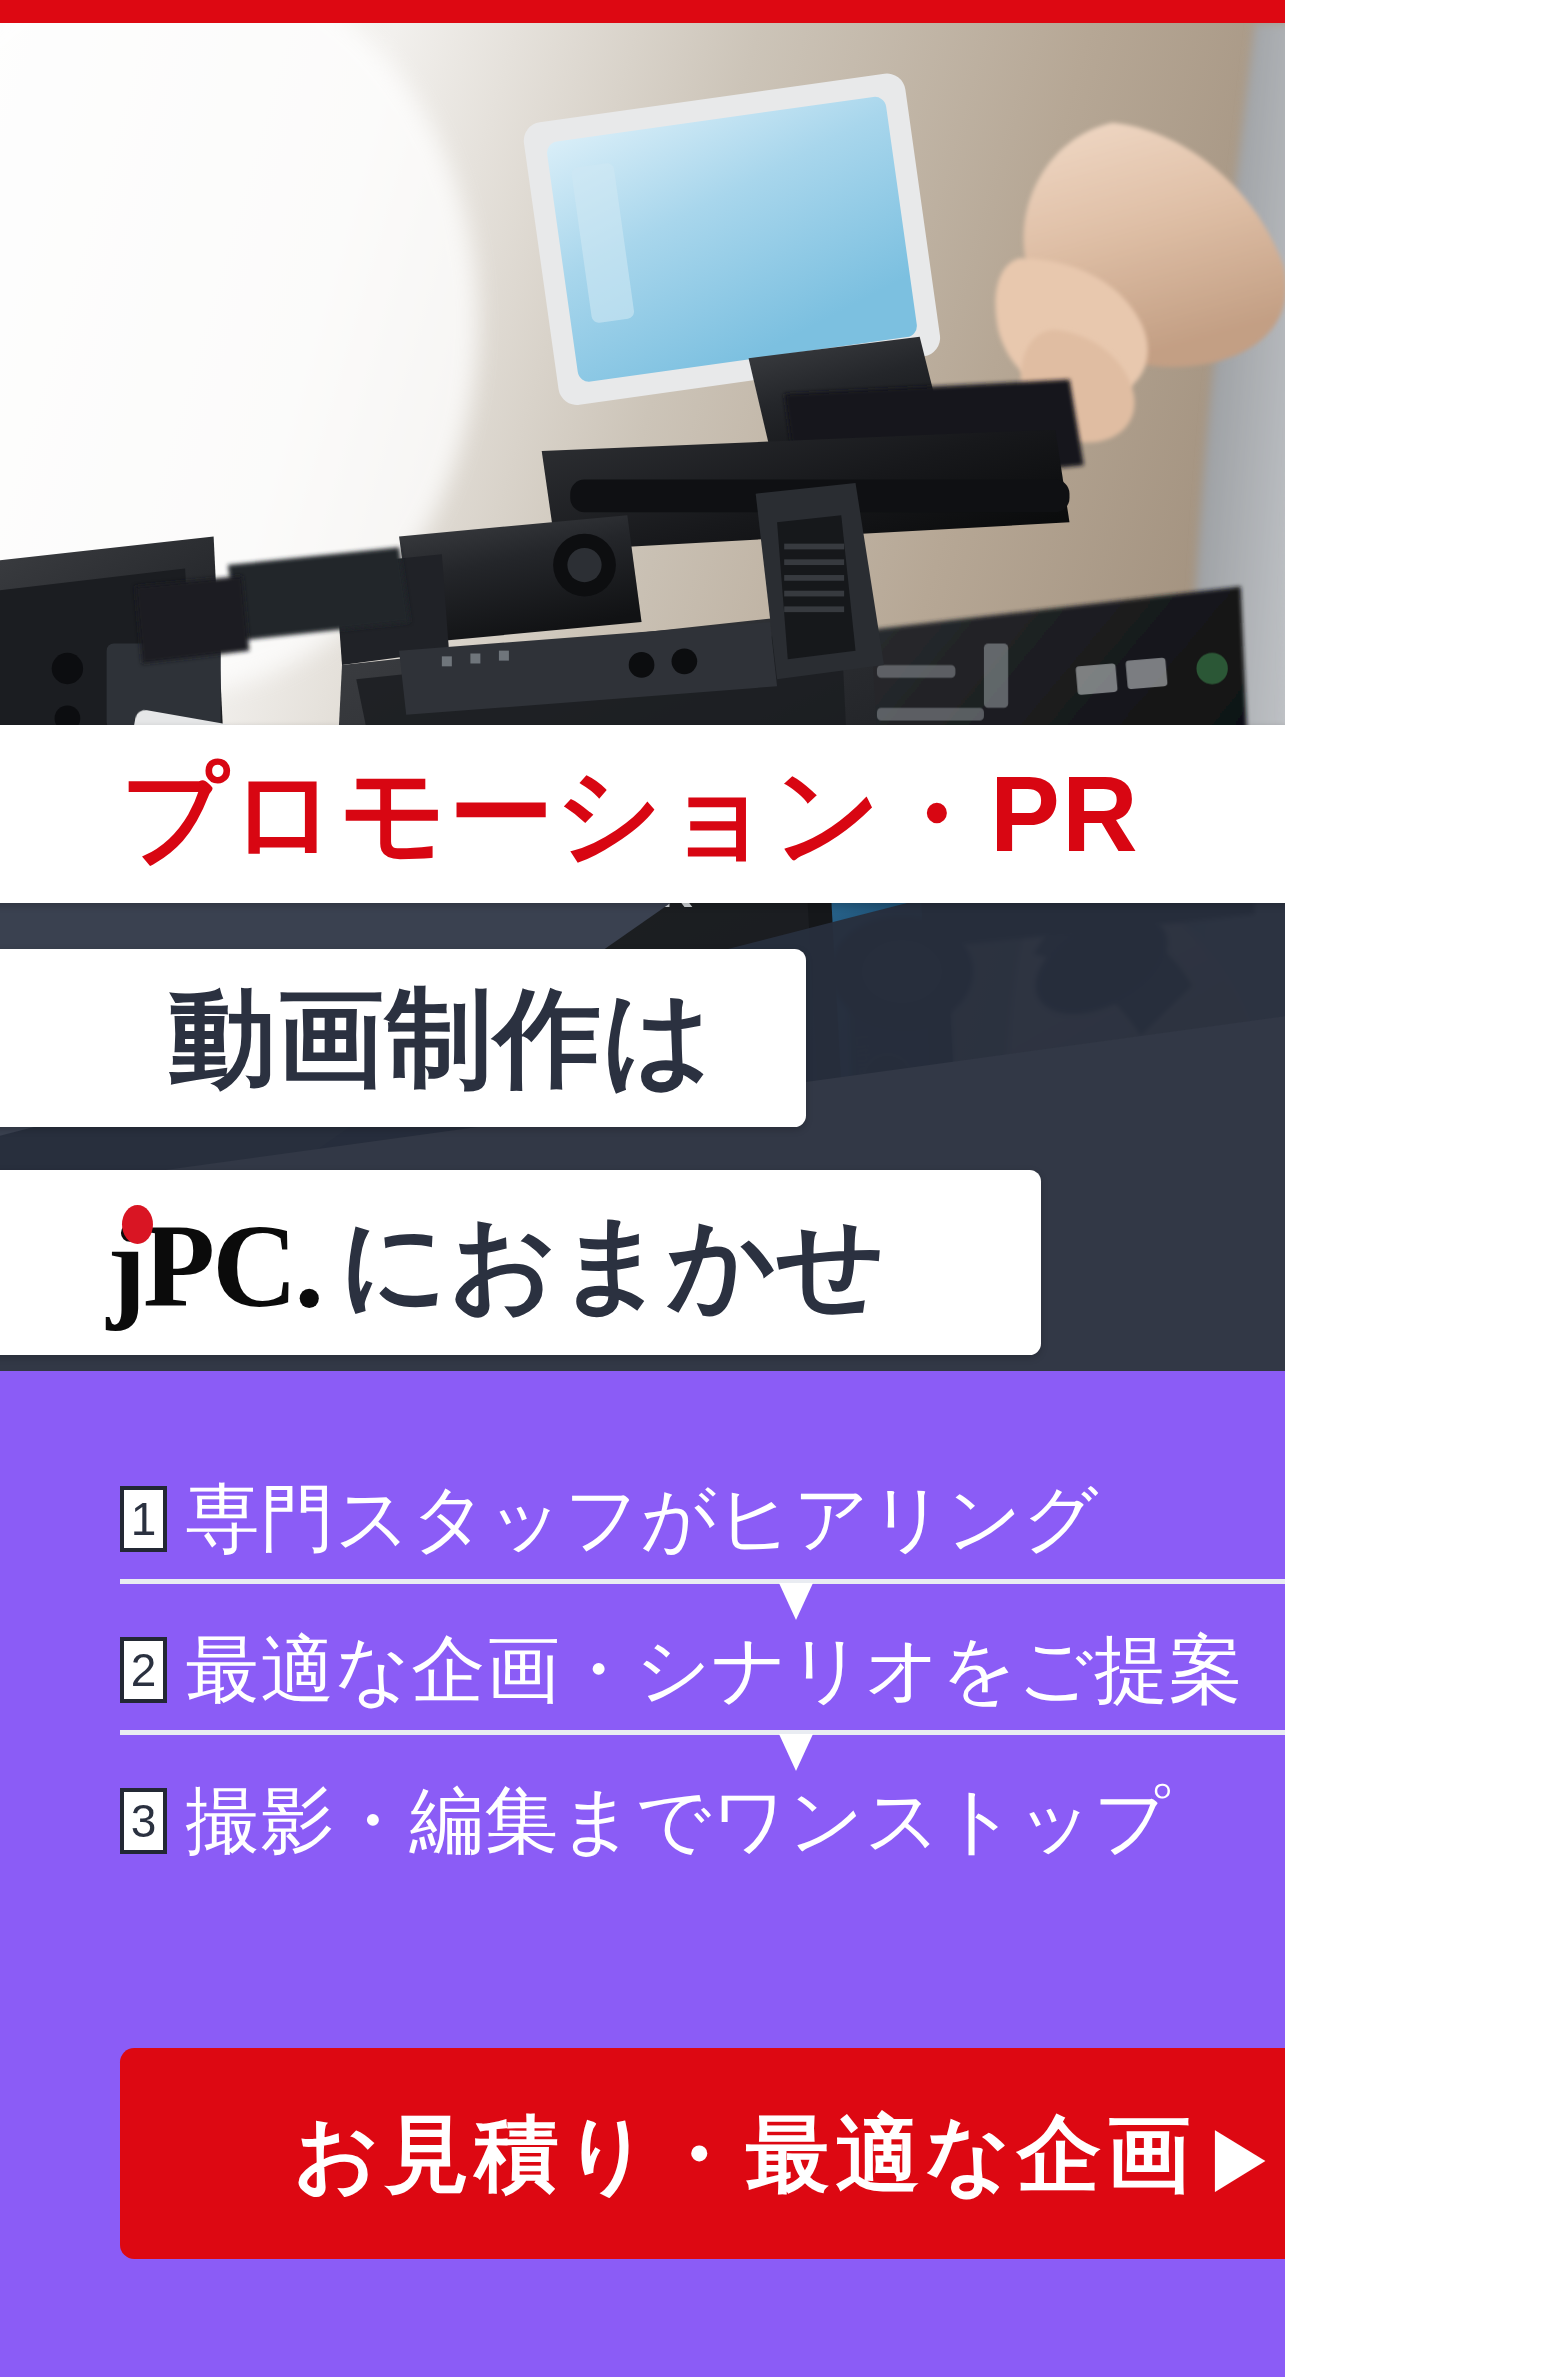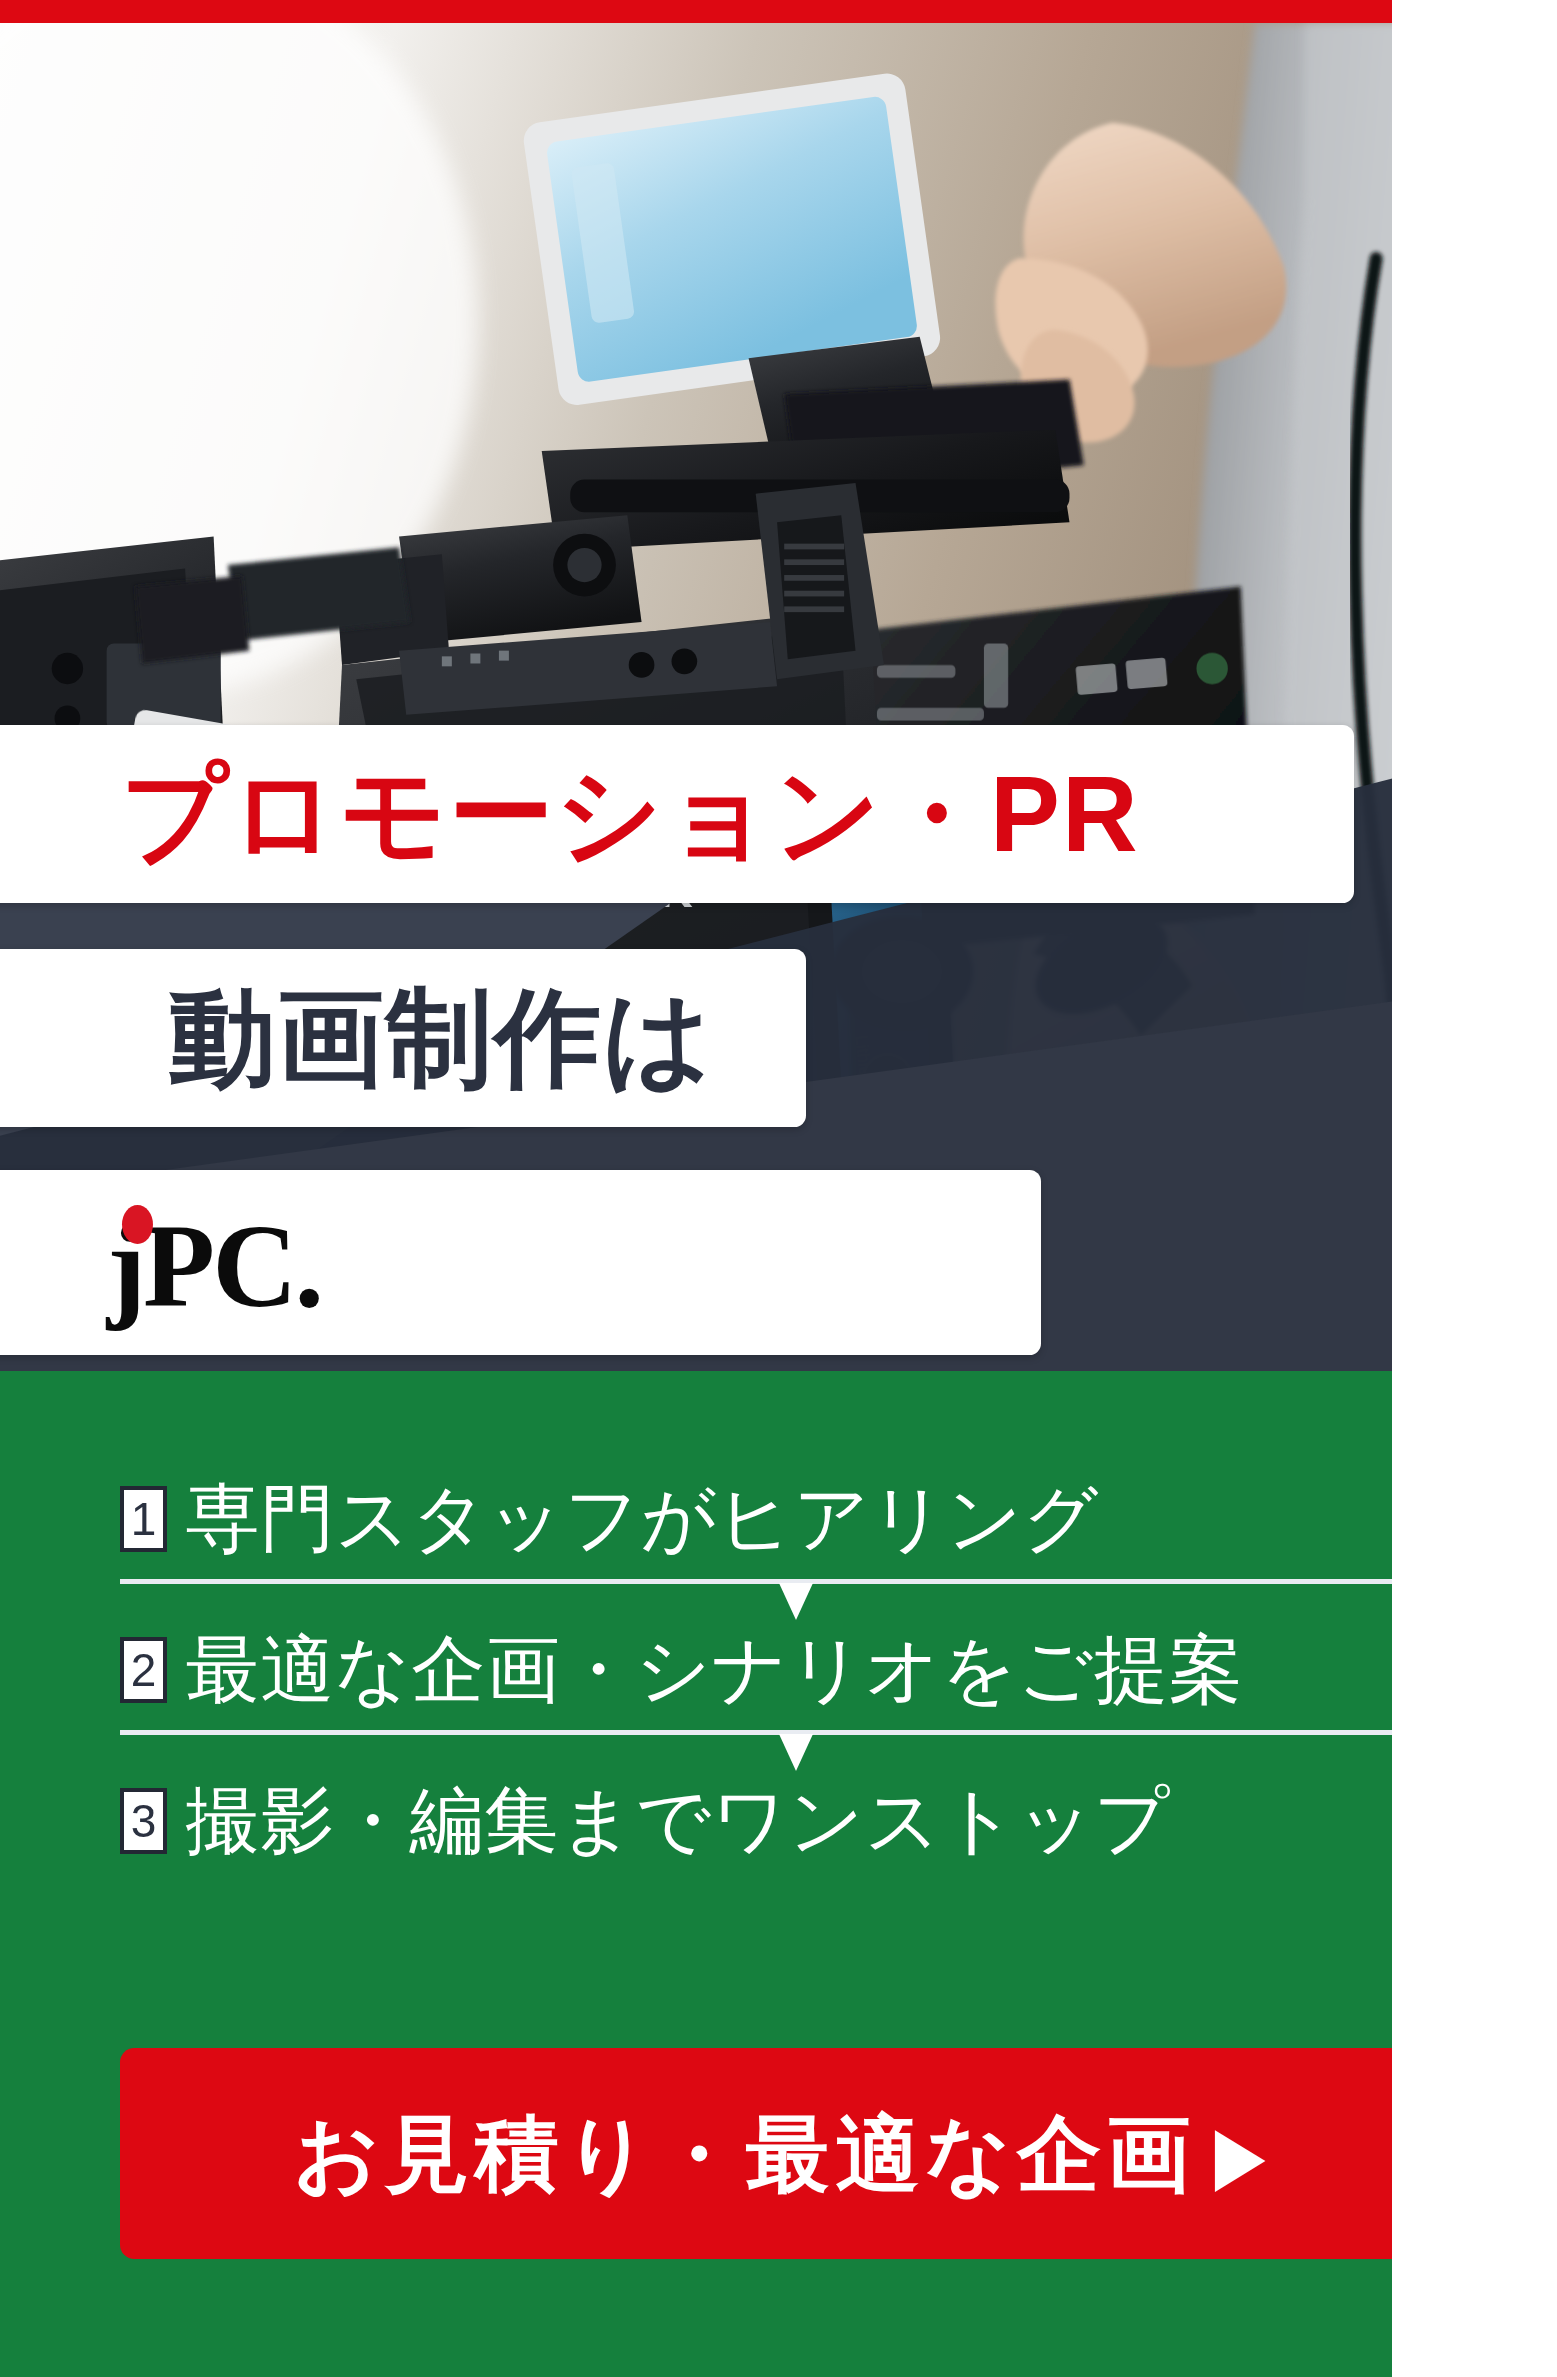--- a/index.html
+++ b/index.html
@@ -6,22 +6,22 @@
   html,body { background:#ffffff; }
   body {
     width:1557px; height:2377px;
     font-family:"Liberation Sans","DejaVu Sans",sans-serif;
     overflow:hidden; position:relative;
   }
 
   
   #banner {
     position:relative;
-    width:1392px; height:2377px;
-    background:#15803d;
+    width:1285px; height:2377px;
+    background:#8b5cf6;
     overflow:hidden;
   }
 
   
   .top-bar {
     position:absolute; left:0; top:0;
     width:1557px; height:23px;
     background:#DD0812;
   }
 
@@ -394,20 +394,21 @@
 
   <div class="label-band band-2">
     <span class="txt">動画制作は</span>
   </div>
 
   <div class="label-band band-3">
     <span class="logo-wrap">
       <span class="logo-dot"></span>
       <span class="logo">jPC.</span>
     </span>
+    <span class="txt">におまかせ</span>
   </div>
 
   <div class="steps">
 
     <div class="step-row">
       <span class="step-num">1</span>
       <span class="step-text">専門スタッフがヒアリング</span>
     </div>
 
     <div class="step-sep">

